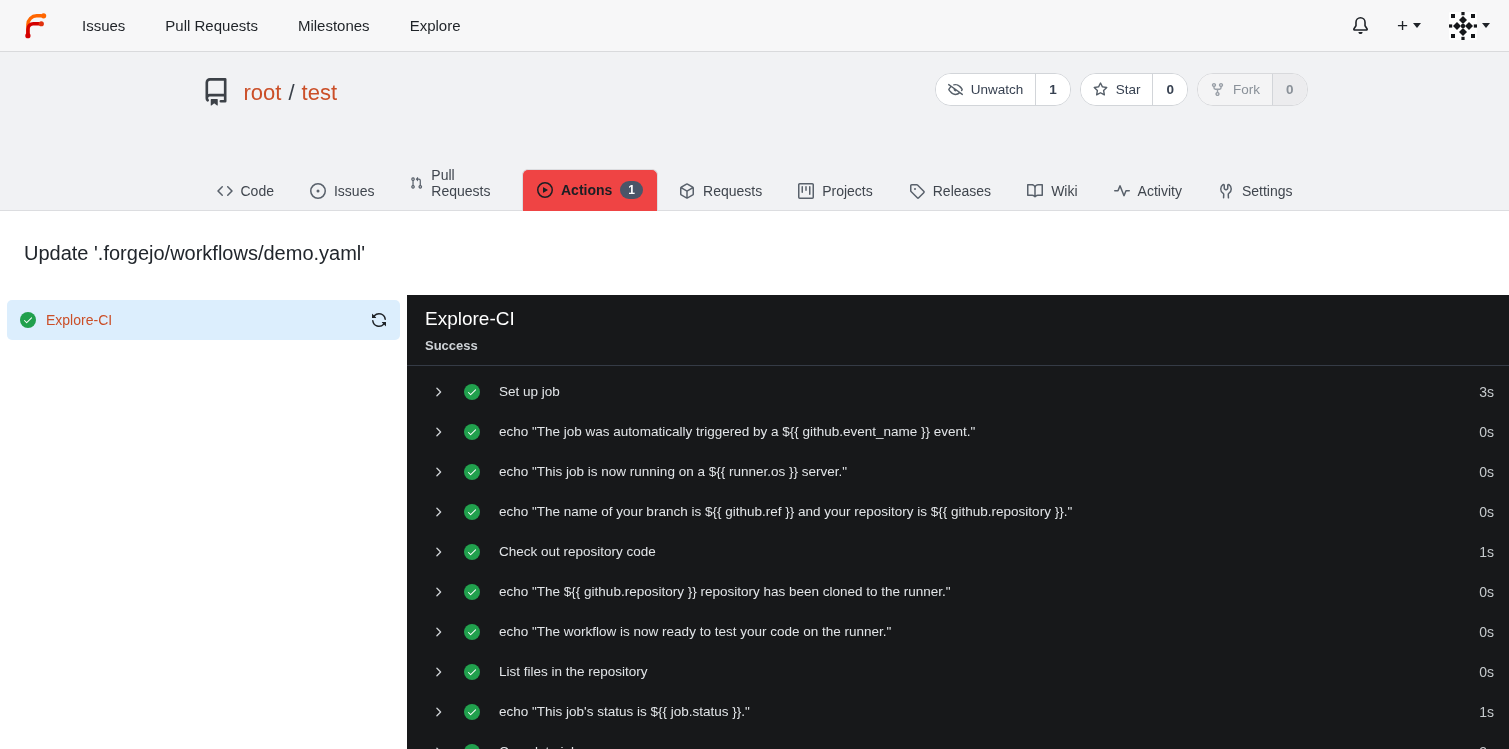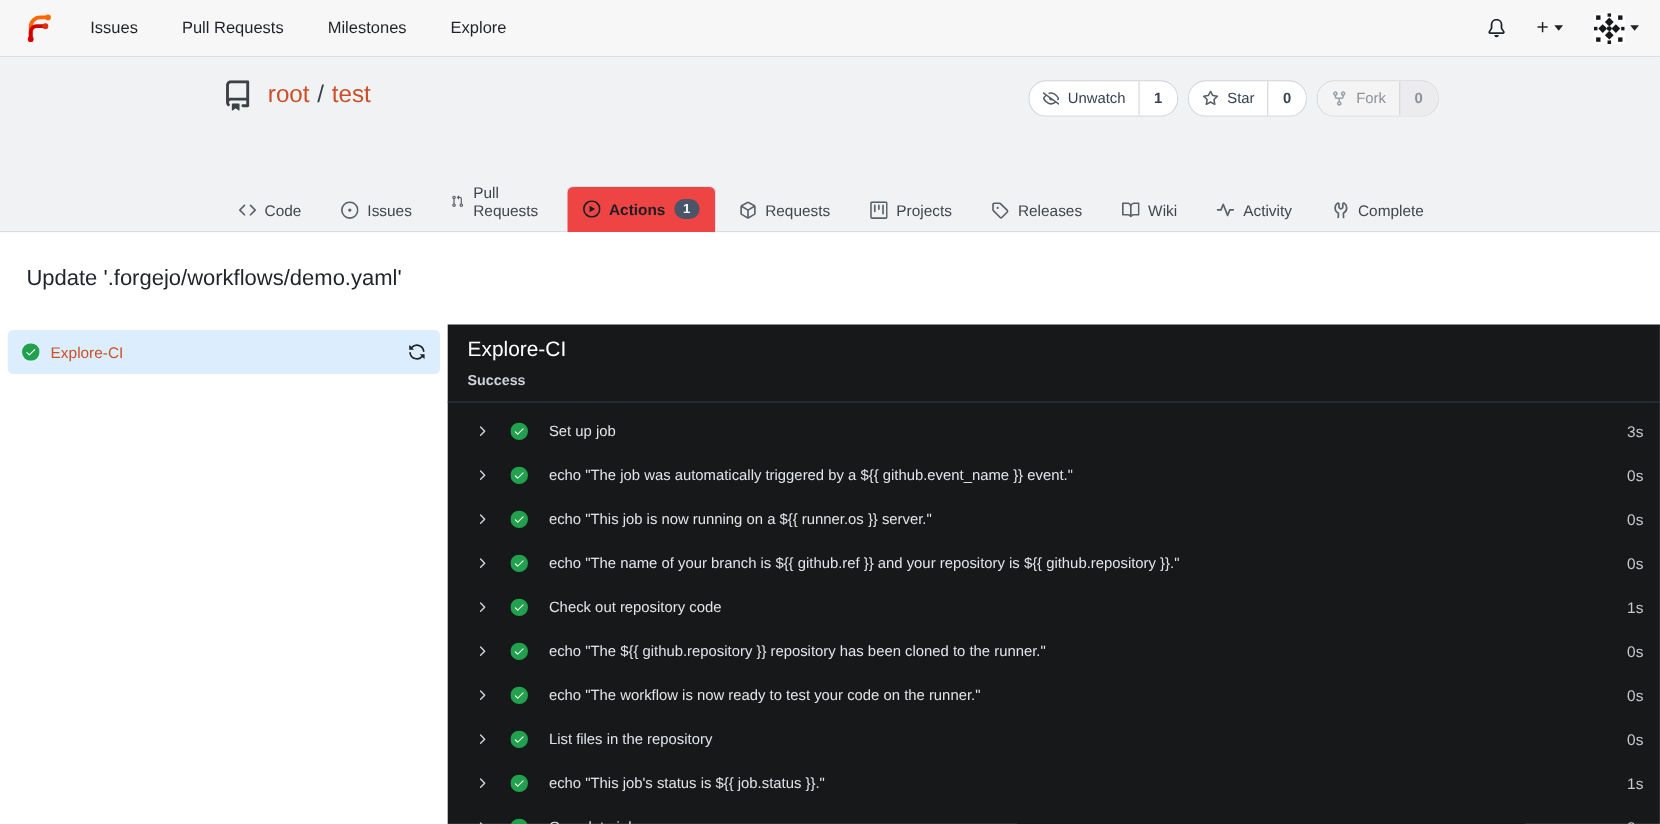--- a/index.html
+++ b/index.html
@@ -31,21 +31,21 @@
   .nav-link{font-size:15px;color:#1f2328;cursor:pointer;}
   .navbar-right{margin-left:auto;display:flex;align-items:center;gap:28px;}
   .icon-btn{display:flex;align-items:center;gap:5px;color:#1f2328;cursor:pointer;}
   .plus-glyph{font-size:19px;line-height:1;color:#1f2328;}
   .caret{width:0;height:0;border-left:4px solid transparent;border-right:4px solid transparent;border-top:5px solid #1f2328;}
   .avatar{width:28px;height:28px;background:#fff;border-radius:2px;display:block;}
 
   
   .repo-header{background:#f1f2f4;border-bottom:1px solid #dcdde0;padding-top:21px;flex:0 0 auto;}
   .repo-container{width:1106px;margin:0 auto;}
-  .repo-title-row{display:flex;align-items:flex-start;}
+  .repo-title-row{display:flex;align-items:flex-end;}
   .repo-icon{color:#3c4147;display:flex;}
   .repo-name{font-size:22px;margin-left:14px;display:flex;align-items:center;}
   .repo-link{color:var(--link-red);cursor:pointer;}
   .repo-sep{color:#3a4049;margin:0 7px;}
   .repo-actions{margin-left:auto;display:flex;gap:9px;}
   .btn-group{display:flex;align-items:stretch;height:33px;border:1px solid #d2d5d9;border-radius:16px;overflow:hidden;background:#fff;font-size:13.5px;color:#374151;}
   .btn-main{display:flex;align-items:center;gap:8px;padding:0 12px;background:#fff;cursor:pointer;}
   .btn-main svg{color:#57606a;}
   .btn-count{display:flex;align-items:center;padding:0 13px;border-left:1px solid #d2d5d9;font-weight:600;background:#fff;cursor:pointer;}
   .btn-group.disabled{color:#8a9199;border-color:#d8d9dc;}
@@ -234,21 +234,21 @@
       <a class="tab">
         <svg width="16" height="16" viewBox="0 0 16 16" fill="currentColor">
             <path d="M6 2c.306 0 .582.187.696.471L10 10.731l1.304-3.26A.751.751 0 0 1 12 7h3.25a.75.75 0 0 1 0 1.5h-2.742l-1.812 4.528a.751.751 0 0 1-1.392 0L6 4.77 4.696 8.03A.75.75 0 0 1 4 8.5H.75a.75.75 0 0 1 0-1.5h2.742l1.812-4.529A.751.751 0 0 1 6 2Z"></path>
           </svg>
         <span>Activity</span>
       </a>
       <a class="tab right">
         <svg width="16" height="16" viewBox="0 0 16 16" fill="currentColor">
             <path d="M5.433 2.304A4.494 4.494 0 0 0 3.5 6c0 1.598.832 3.002 2.09 3.802.518.328.929.923.902 1.64v.008l-.164 3.337a.75.75 0 1 1-1.498-.073l.163-3.33c.002-.085-.05-.216-.207-.316A5.996 5.996 0 0 1 2 6a5.994 5.994 0 0 1 2.567-4.92 1.482 1.482 0 0 1 1.673-.04c.462.296.76.827.76 1.423v2.82c0 .082.041.16.11.206l.75.51a.25.25 0 0 0 .28 0l.75-.51A.249.249 0 0 0 9 5.282V2.463c0-.596.298-1.127.76-1.423a1.482 1.482 0 0 1 1.673.04A5.994 5.994 0 0 1 14 6a5.996 5.996 0 0 1-2.786 5.068c-.157.1-.209.23-.207.315l.163 3.33a.752.752 0 0 1-1.094.714.75.75 0 0 1-.404-.64l-.164-3.345c-.027-.717.384-1.312.902-1.64A4.496 4.496 0 0 0 12.5 6a4.494 4.494 0 0 0-1.933-3.696c-.024.017-.067.067-.067.159v2.82a1.75 1.75 0 0 1-.767 1.448l-.75.51a1.75 1.75 0 0 1-1.966 0l-.75-.51A1.75 1.75 0 0 1 5.5 5.282V2.463c0-.092-.043-.142-.067-.159Z"></path>
           </svg>
-        <span>Complete</span>
+        <span>Settings</span>
       </a>
     </div>
   </div>
 </header>
 
 <h1 class="page-title">Update '.forgejo/workflows/demo.yaml'</h1>
 
 <div class="run-body">
   <aside class="jobs-col">
     <div class="job-item">

